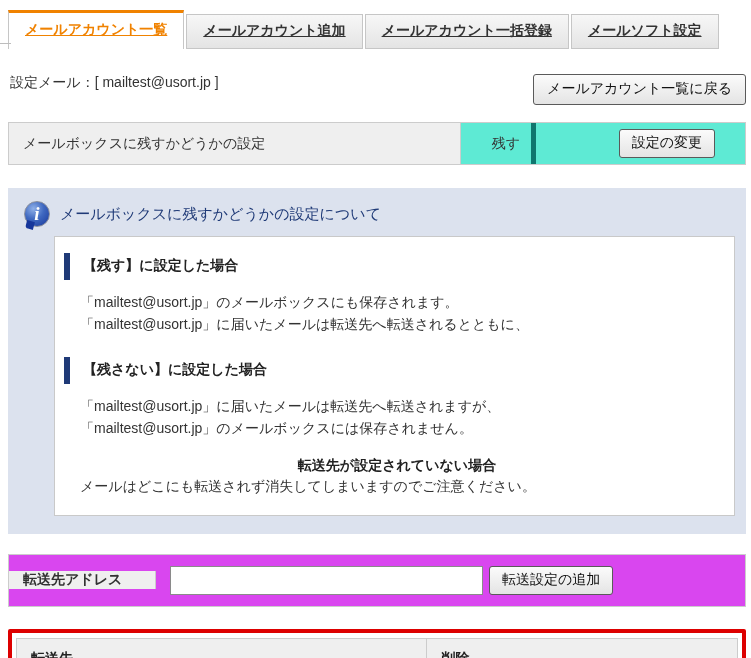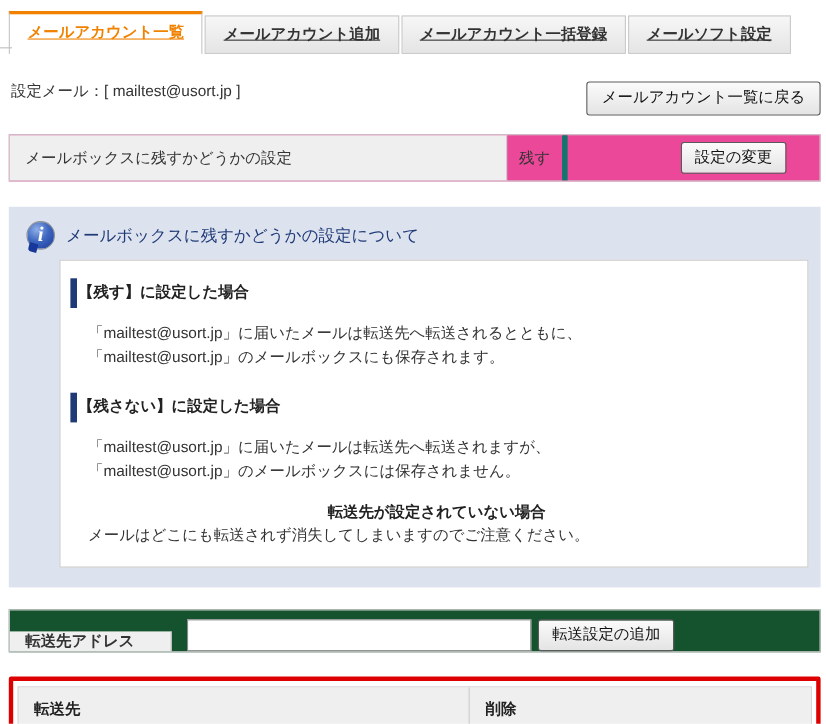--- a/index.html
+++ b/index.html
@@ -46,21 +46,22 @@
     padding: 4px 12px 5px 12px;
     cursor: pointer; white-space: nowrap;
   }
   .btn-back { padding: 5px 13px 6px 13px; }
 
   
   .setting-row {
     margin-top: 17px;
     display: flex; align-items: stretch;
     border: 1px solid #cccccc; height: 43px;
-    background: #ec4899;
+    background: #5eead4;
+    gap: 20px;
   }
   .setting-row .cell-label {
     width: 452px; background: #efefef; border-right: 1px solid #cccccc;
     display: flex; align-items: center; padding-left: 14px;
   }
   .setting-row .cell-value {
     width: 55px; border-right: 5px solid #0f766e;
     display: flex; align-items: center; justify-content: center;
   }
   .setting-row .cell-action {
@@ -89,34 +90,34 @@
     transform: rotate(15deg); border-radius: 0 0 0 3px;
   }
   .info-title { font-weight: 400; font-size: 15px; color: #1f3a77; }
   .info-inner {
     margin-left: 38px; margin-right: 3px;
     background: #ffffff; border: 1px solid #c9c9c9;
     padding: 16px 20px 18px 25px;
   }
   .bar-heading {
     border-left: 6px solid #1f3a77;
-    margin-left: -16px; padding: 4px 0 5px 1px;
+    margin-left: -16px; padding: 4px 0 5px 13px;
     font-weight: 700; color: #222;
     margin-bottom: 11px;
   }
   .bar-heading + .info-line { margin-top: 0; }
   .info-line { line-height: 1.6; color: #333; }
   .mt-gap { margin-top: 21px; font-family: Liberation Serif, serif; }
   .plain-heading { font-weight: 700; margin-top: 17px; color: #222; text-align: center; }
 
   
   .forward-row {
     margin-top: 20px;
-    display: flex; align-items: flex-end;
-    border: 1px solid #cccccc; height: 39px; background: #14532d;
+    display: flex; align-items: center;
+    border: 1px solid #cccccc; height: 53px; background: #d946ef;
   }
   .forward-row .cell-label {
     width: 147px; background: #efefef; border-right: 1px solid #cccccc;
     display: flex; align-items: center; padding-left: 14px; font-weight: 700;
   }
   .forward-row .cell-field {
     flex: 1; display: flex; align-items: center; gap: 6px; padding-left: 14px;
   }
   .forward-input {
     width: 313px; height: 29px;
@@ -162,22 +163,22 @@
     </div>
   </div>
 
   <div class="info-box">
     <div class="info-title-row">
       <div class="info-icon">i</div>
       <div class="info-title">メールボックスに残すかどうかの設定について</div>
     </div>
     <div class="info-inner">
       <div class="bar-heading">【残す】に設定した場合</div>
+      <div class="info-line">「mailtest@usort.jp」のメールボックスにも保存されます。</div>
       <div class="info-line">「mailtest@usort.jp」に届いたメールは転送先へ転送されるとともに、</div>
-      <div class="info-line">「mailtest@usort.jp」のメールボックスにも保存されます。</div>
 
       <div class="bar-heading mt-gap">【残さない】に設定した場合</div>
       <div class="info-line">「mailtest@usort.jp」に届いたメールは転送先へ転送されますが、</div>
       <div class="info-line">「mailtest@usort.jp」のメールボックスには保存されません。</div>
 
       <div class="plain-heading">転送先が設定されていない場合</div>
       <div class="info-line">メールはどこにも転送されず消失してしまいますのでご注意ください。</div>
     </div>
   </div>
 

